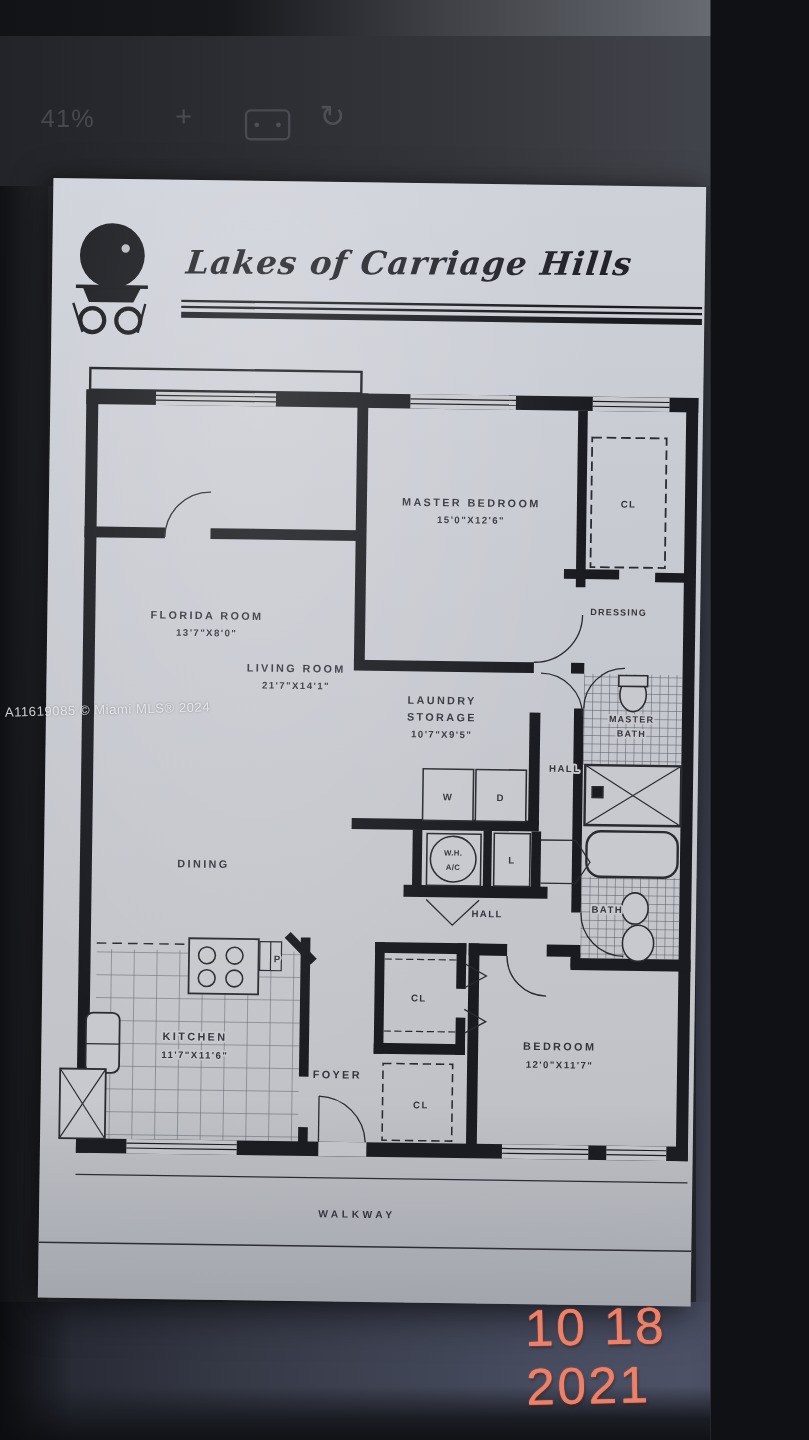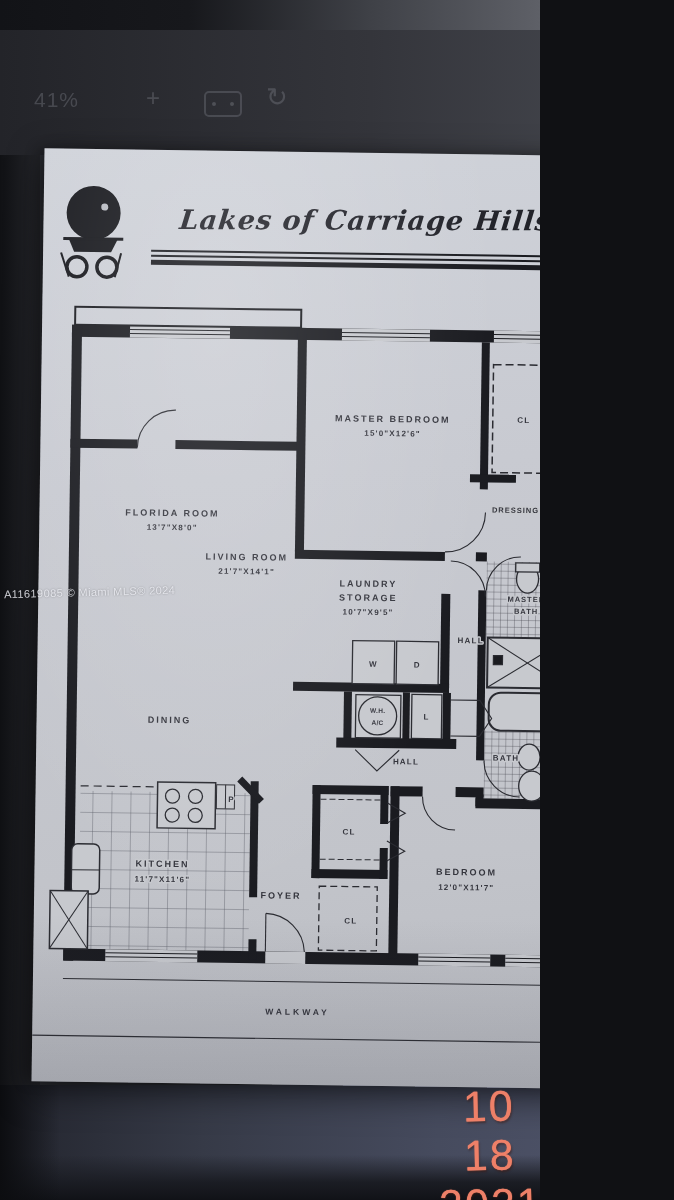--- a/index.html
+++ b/index.html
@@ -1,17 +1,17 @@
 <!DOCTYPE html>
 <html><head>
 <meta charset="utf-8">
 <style>
   html,body{margin:0;padding:0;background:#101114;}
-  .photo{position:relative;width:540px;height:1200px;overflow:hidden;
-         background:#2e3036;font-family:"Liberation Sans",sans-serif;text-align:center;}
+  .photo{position:relative;width:592px;height:1200px;overflow:hidden;
+         background:#2e3036;font-family:"Liberation Sans",sans-serif;}
 
   
   .bg{position:absolute;}
   .bg-top-strip{left:0;top:0;width:674px;height:30px;
     background:linear-gradient(90deg,#121317 0%,#17181c 28%,#3f4147 55%,#5e6067 80%,#75777e 97%);}
   .bg-upper{left:0;top:30px;width:674px;height:125px;
     background:linear-gradient(90deg,#232429 0%,#34353b 55%,#43454c 90%,#4a4c53 100%);}
   .bg-left{left:0;top:155px;width:40px;height:930px;
     background:linear-gradient(90deg,#101114,#26272c);}
   .bg-right{left:580px;top:155px;width:94px;height:930px;

